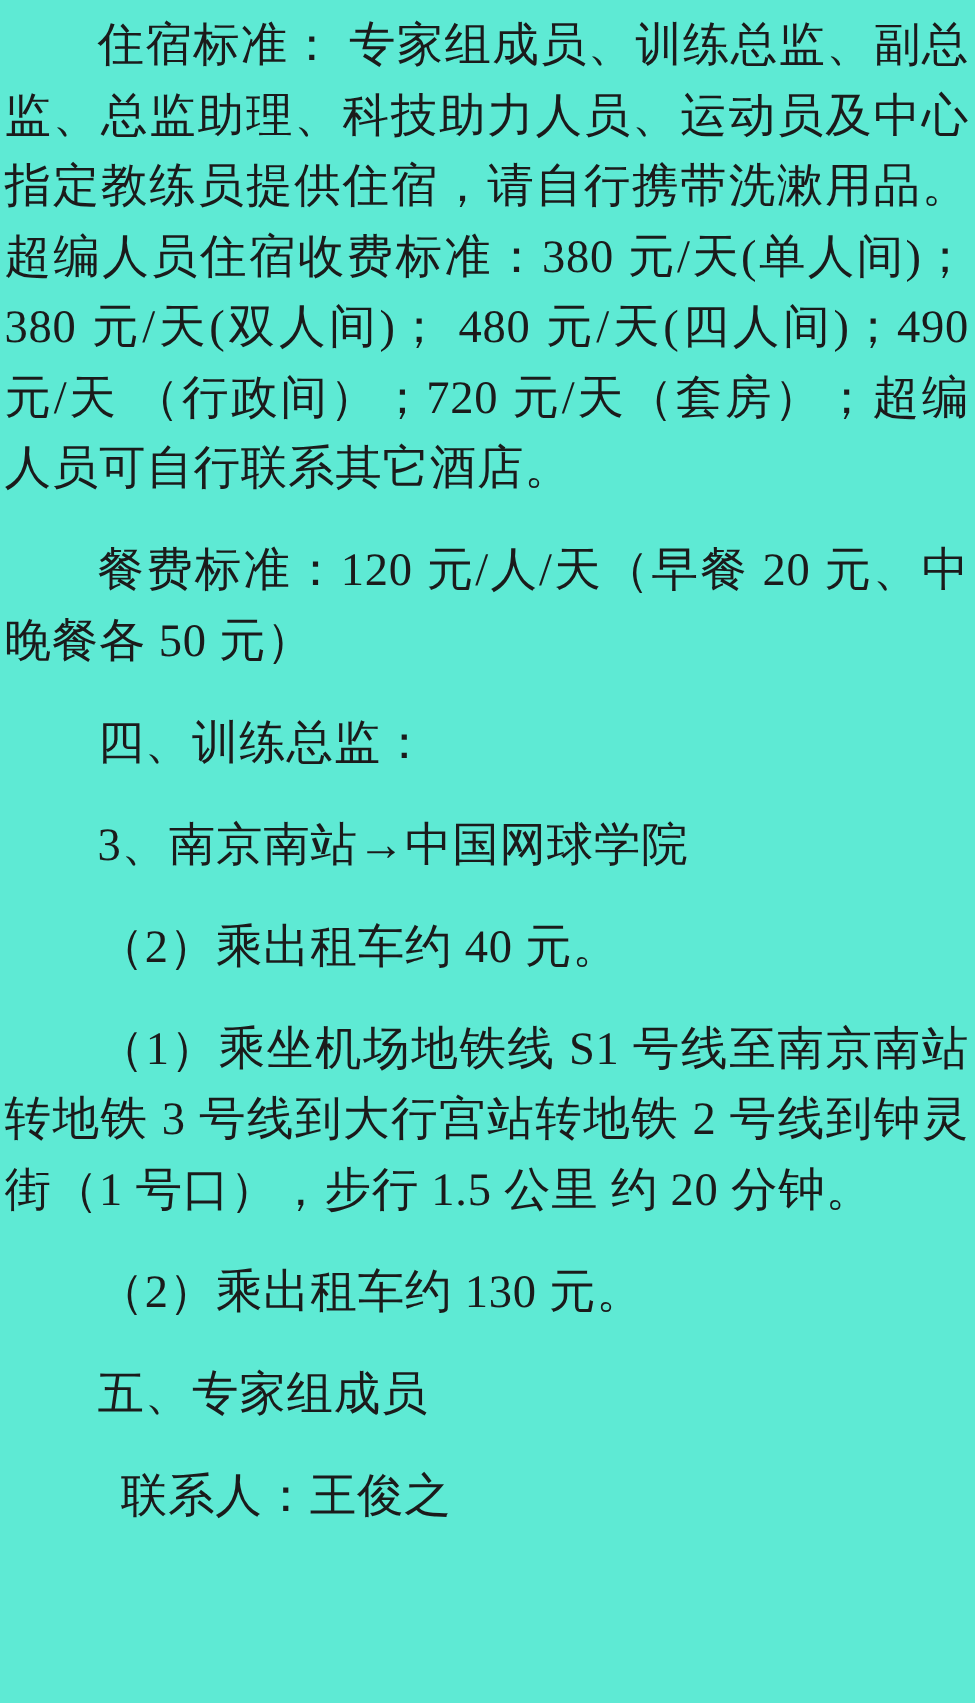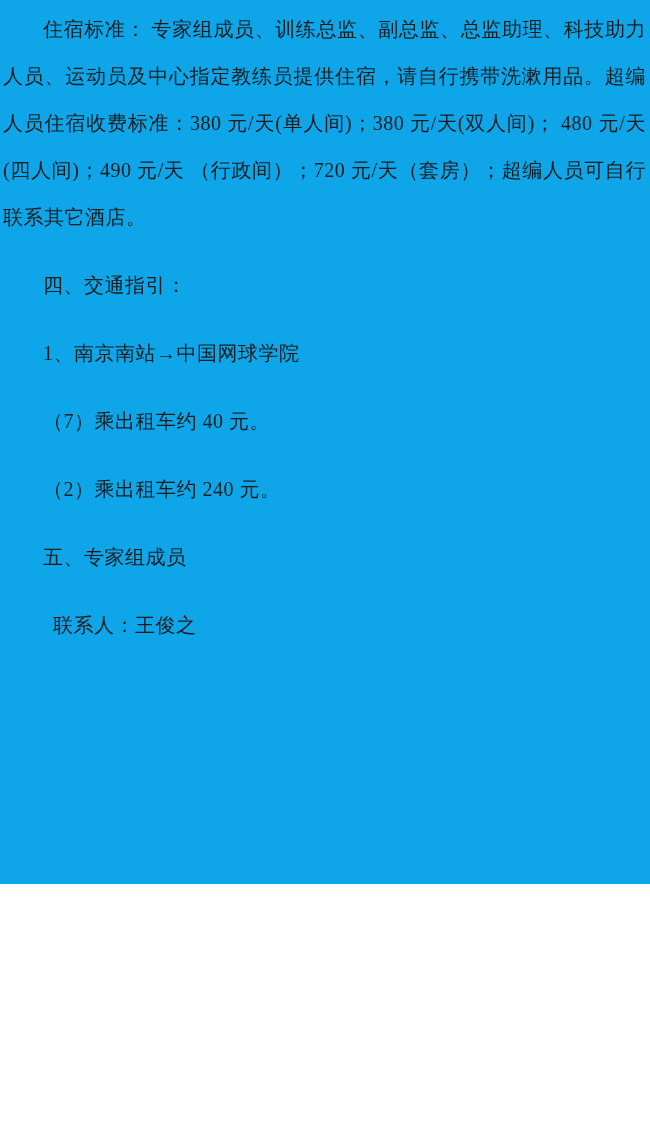--- a/index.html
+++ b/index.html
@@ -8,54 +8,56 @@
     background: #ffffff;
   }
   body {
     width: 650px;
     height: 1135px;
     overflow: hidden;
   }
   .doc-page {
     box-sizing: border-box;
     width: 650px;
-    height: 884px;
+    height: 1135px;
     padding: 6px 4px 0 3px;
-    background: #0ea5e9;
+    background: #5eead4;
     color: #1b1b1b;
     font-family: "Liberation Serif", "DejaVu Serif", serif;
-    font-size: 20px;
+    font-size: 31px;
     line-height: 47px;
     text-align: justify;
     letter-spacing: 0.5px;
   }
   .doc-page p {
     margin: 0;
   }
   .doc-page p + p {
     margin-top: 21px;
   }
   .indent-2  { text-indent: 2em; }
   .indent-25 { text-indent: 2.5em; }
 </style>
 </head>
 <body>
 
 <div class="doc-page">
   <p class="indent-2">住宿标准： 专家组成员、训练总监、副总监、总监助理、科技助力人员、运动员及中心指定教练员提供住宿，请自行携带洗漱用品。超编人员住宿收费标准：380 元/天(单人间)；380 元/天(双人间)； 480 元/天(四人间)；490 元/天 （行政间）；720 元/天（套房）；超编人员可自行联系其它酒店。</p>
 
+  <p class="indent-2">餐费标准：120 元/人/天（早餐 20 元、中晚餐各 50 元）</p>
 
-  <p class="indent-2">四、交通指引：</p>
+  <p class="indent-2">四、训练总监：</p>
 
-  <p class="indent-2">1、南京南站→中国网球学院</p>
+  <p class="indent-2">3、南京南站→中国网球学院</p>
 
 
-  <p class="indent-2">（7）乘出租车约 40 元。</p>
+  <p class="indent-2">（2）乘出租车约 40 元。</p>
 
 
+  <p class="indent-2">（1）乘坐机场地铁线 S1 号线至南京南站转地铁 3 号线到大行宫站转地铁 2 号线到钟灵街（1 号口），步行 1.5 公里 约 20 分钟。</p>
 
-  <p class="indent-2">（2）乘出租车约 240 元。</p>
+  <p class="indent-2">（2）乘出租车约 130 元。</p>
 
   <p class="indent-2">五、专家组成员</p>
 
   <p class="indent-25">联系人：王俊之</p>
 
 </div>
 
 </body></html>

